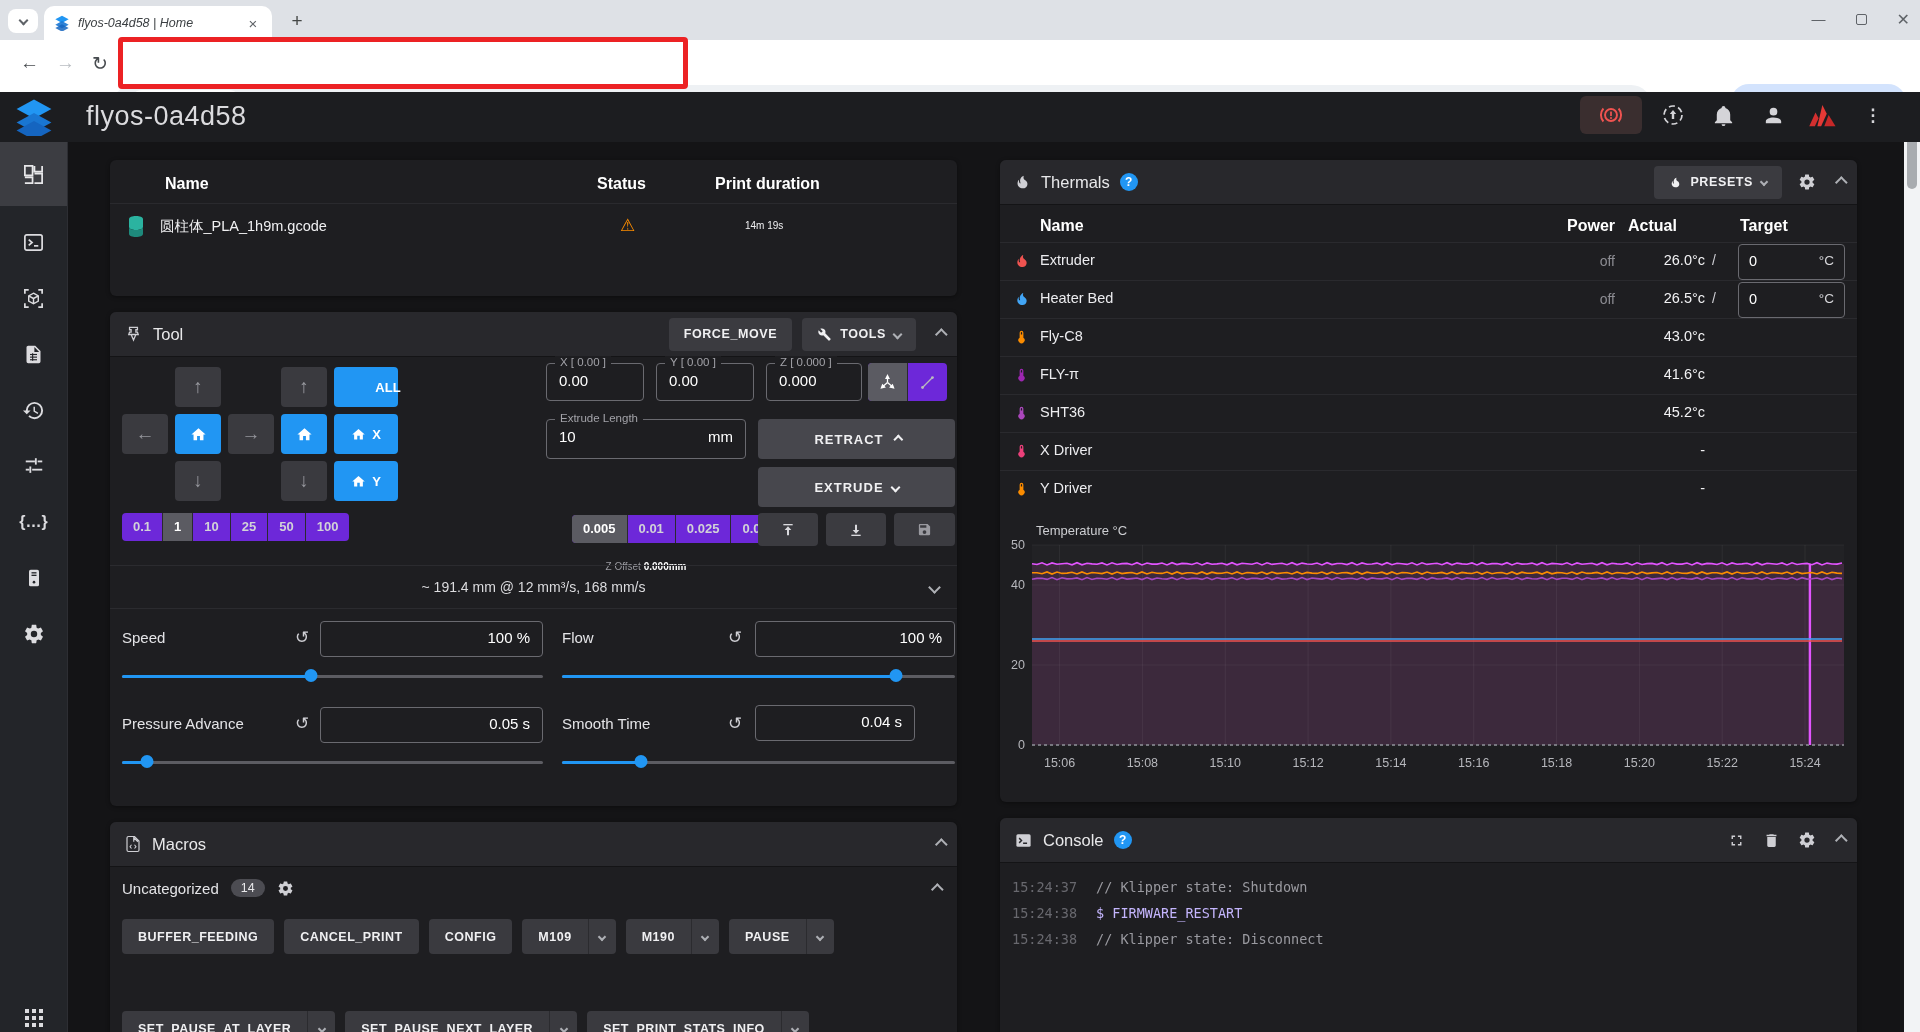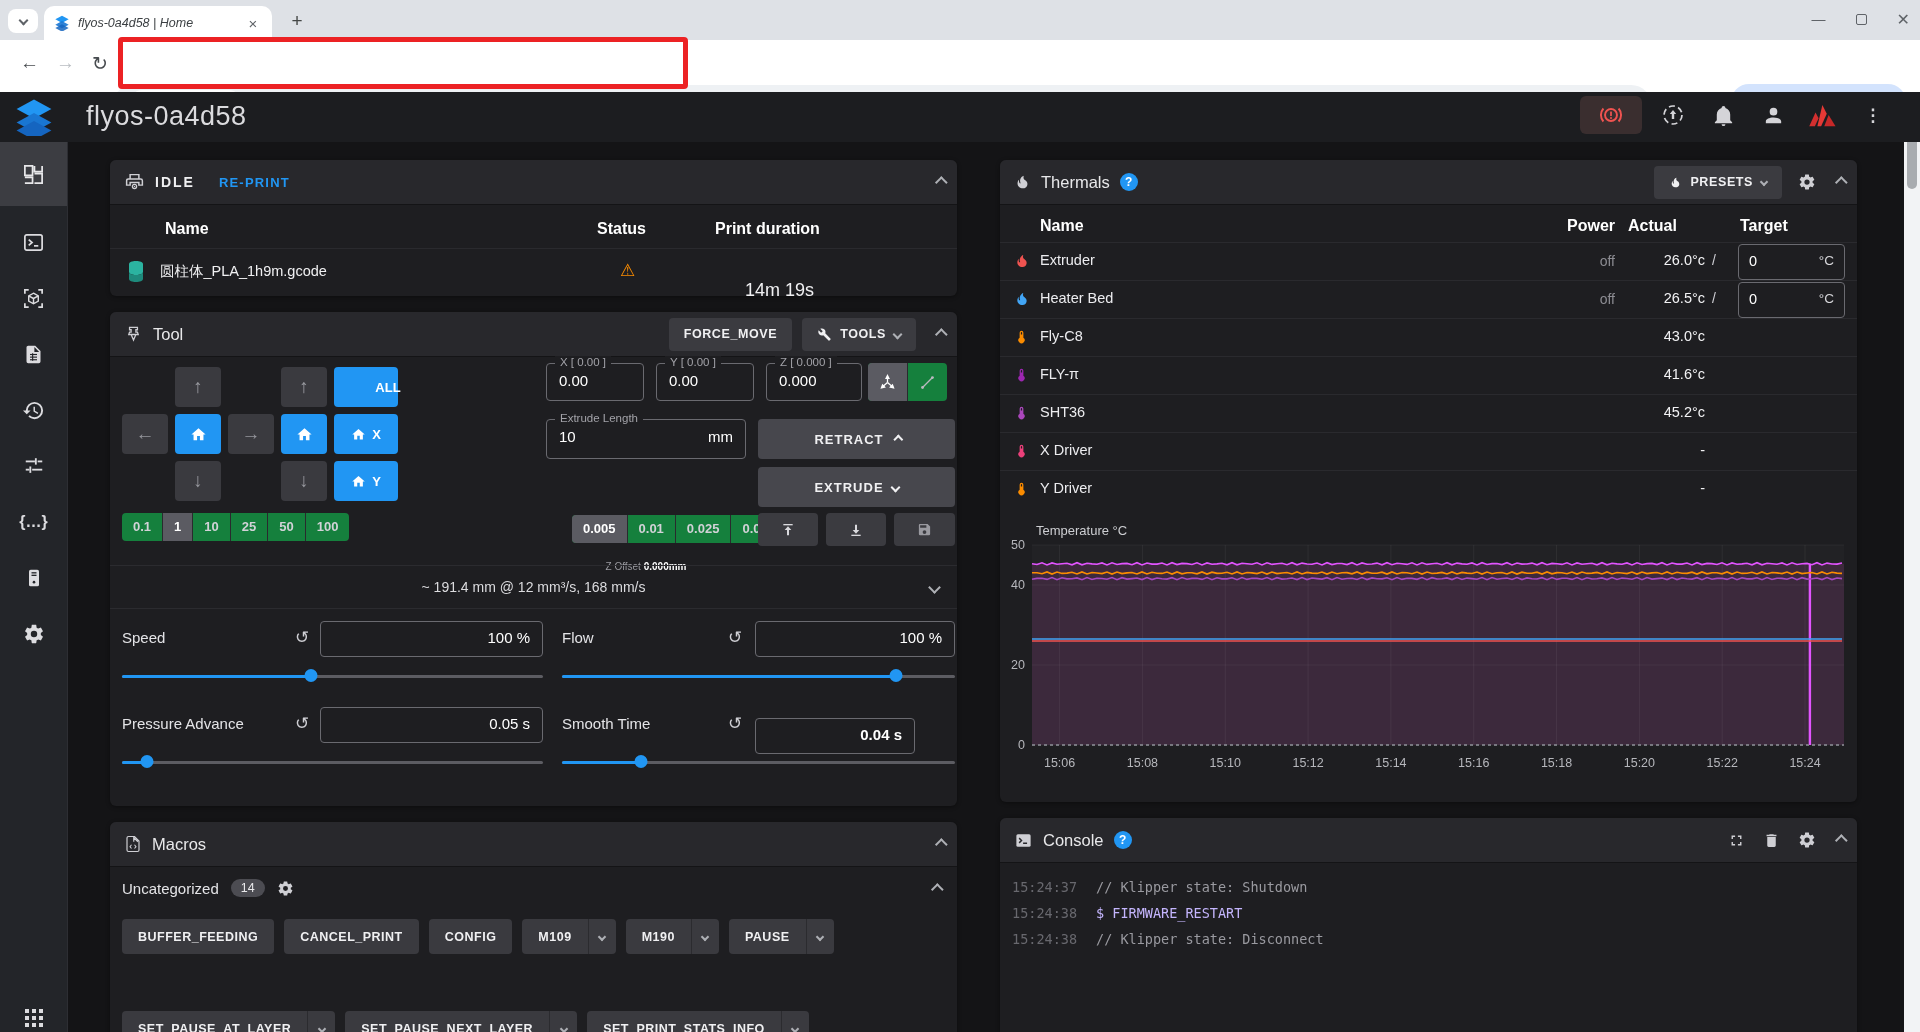--- a/index.html
+++ b/index.html
@@ -56,21 +56,21 @@
   .divline { border-top:1px solid #2b2b2f; }
 
   
   .tbl-head { font-size:16px; font-weight:bold; color:#fff; }
   .muted { color:#9b9ba1; }
 
   
   .jog-btn { position:absolute; width:46px; height:40px; border-radius:4px; background:#3a3a3f; color:#97989e; font-size:19px; display:flex; align-items:center; justify-content:center; }
   .jog-home { background:#2196f3; color:#fff; }
   .home-wide { position:absolute; width:64px; height:40px; border-radius:4px; background:#2196f3; color:#fff; font-weight:bold; font-size:13px; display:flex; align-items:center; justify-content:center; gap:6px; }
-  .seg-group { position:absolute; display:flex; background:#15803d; border-radius:4px; overflow:hidden; }
+  .seg-group { position:absolute; display:flex; background:#6d28d9; border-radius:4px; overflow:hidden; }
   .seg { height:28px; line-height:28px; padding:0 11px; font-size:13px; font-weight:bold; color:#d2d2d7; border-right:1px solid #2a2a2e; }
   .seg:last-child { border-right:none; }
   .seg-on { background:#5b5b62; color:#fff; }
   .ofield { position:absolute; border:1px solid #6a6a70; border-radius:4px; height:38px; }
   .ofield .flabel { position:absolute; top:-8px; left:8px; background:#1e1e21; padding:0 5px; font-size:11.5px; color:#a2a2a8; white-space:nowrap; }
   .ofield .fval { position:absolute; left:12px; top:8px; font-size:15px; color:#fff; }
   .ofield .funit { position:absolute; right:12px; top:8px; font-size:15px; color:#fff; }
   .ofield .fval-r { position:absolute; right:12px; top:8px; font-size:15px; color:#fff; }
   .tool-abs { position:absolute; }
   .slider { position:absolute; height:14px; }
@@ -277,46 +277,33 @@
             <rect x="14" y="7" width="4" height="4"></rect>
             <rect x="0" y="14" width="4" height="4"></rect>
             <rect x="7" y="14" width="4" height="4"></rect>
             <rect x="14" y="14" width="4" height="4"></rect>
           </g>
         </svg>
     </div>
   </div>
 
   <div class="panel" style="left:110px;top:160px;width:847px;height:136px;">
-    <div class="panel-h">
-      <span class="ph-icon">
-        <svg width="21" height="21" viewBox="0 0 24 24">
-            <path d="M5,8 H19 A2,2 0 0,1 21,10 V15 H17 V12 H7 V15 H3 V10 A2,2 0 0,1 5,8 M7,3 H17 V8 H7 Z" fill="none" stroke="#cfcfd4" stroke-width="1.7"></path>
-            <circle cx="12" cy="16.5" r="2.4" fill="none" stroke="#cfcfd4" stroke-width="1.5"></circle>
-            <circle cx="12" cy="16.5" r="0.8" fill="#cfcfd4"></circle>
-          </svg>
-      </span>
-      <span style="font-size:14px;font-weight:bold;letter-spacing:2px;color:#f0f0f2;">IDLE</span>
-      <span style="font-size:13px;font-weight:bold;letter-spacing:1.2px;color:#2196f3;margin-left:14px;">RE-PRINT</span>
-      <span class="spacer"></span>
-      <span class="chev chev-up"></span>
-    </div>
     <div style="position:relative;height:44px;border-bottom:1px solid #2a2a2e;">
       <span class="tbl-head" style="position:absolute;left:55px;top:15px;">Name</span>
       <span class="tbl-head" style="position:absolute;left:487px;top:15px;">Status</span>
       <span class="tbl-head" style="position:absolute;left:605px;top:15px;">Print duration</span>
     </div>
     <div style="position:relative;height:46px;">
       <svg style="position:absolute;left:16px;top:11px;" width="20" height="24" viewBox="0 0 20 24">
           <path d="M3,4 C3,2.3 6.1,1 10,1 C13.9,1 17,2.3 17,4 V12 C17,13.7 13.9,15 10,15 C6.1,15 3,13.7 3,12 Z" fill="#2bb3a0"></path>
           <path d="M3,12 C3,13.7 6.1,15 10,15 C13.9,15 17,13.7 17,12 V19 C17,20.7 13.9,22 10,22 C6.1,22 3,20.7 3,19 Z" fill="#1e8a7c"></path>
         </svg>
       <span style="position:absolute;left:50px;top:13px;font-size:14.5px;color:#f0f0f2;">圆柱体_PLA_1h9m.gcode</span>
       <span style="position:absolute;left:510px;top:11px;font-size:17px;color:#fb8c00;">⚠</span>
-      <span style="position:absolute;left:635px;top:31px;font-size:18px;color:#f0f0f2;">14m 19s</span>
+      <span style="position:absolute;left:635px;top:16px;font-size:10px;color:#f0f0f2;">14m 19s</span>
     </div>
   </div>
 
   <div class="panel" style="left:110px;top:312px;width:847px;height:494px;">
     <div class="panel-h">
       <span class="ph-icon">
         <svg width="19" height="21" viewBox="0 0 24 24">
             <path d="M7,3 H17 V6 H15 V9 H17 L18,12 H6 L7,9 H9 V6 H7 Z M9,12 L12,19 L15,12" fill="none" stroke="#cfcfd4" stroke-width="1.6"></path>
           </svg>
       </span>
@@ -486,21 +473,21 @@
         <span class="fval-r" style="top:7px;">0.05 s</span>
       </div>
       <div class="slider" style="left:12px;top:398px;width:421px;">
         <div class="track"></div>
           <div class="fill" style="width: 6%;"></div>
           <div class="knob" style="left: 6%;"></div>
       </div>
 
       <span class="lbl tool-abs" style="left:452px;top:358px;">Smooth Time</span>
       <span class="reset-ico tool-abs" style="left:618px;top:356px;">↺</span>
-      <div class="ofield" style="left:645px;top:361px;width:160px;height:36px;font-weight:bold;">
+      <div class="ofield" style="left:645px;top:348px;width:160px;height:36px;">
         <span class="fval-r" style="top:7px;">0.04 s</span>
       </div>
       <div class="slider" style="left:452px;top:398px;width:393px;">
         <div class="track"></div>
           <div class="fill" style="width: 20%;"></div>
           <div class="knob" style="left: 20%;"></div>
       </div>
     </div>
   </div>
 

